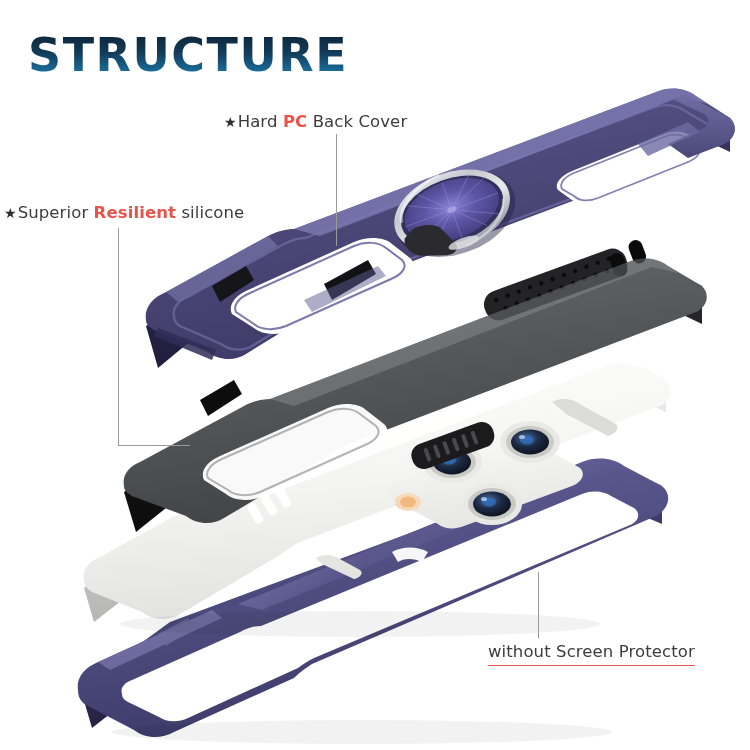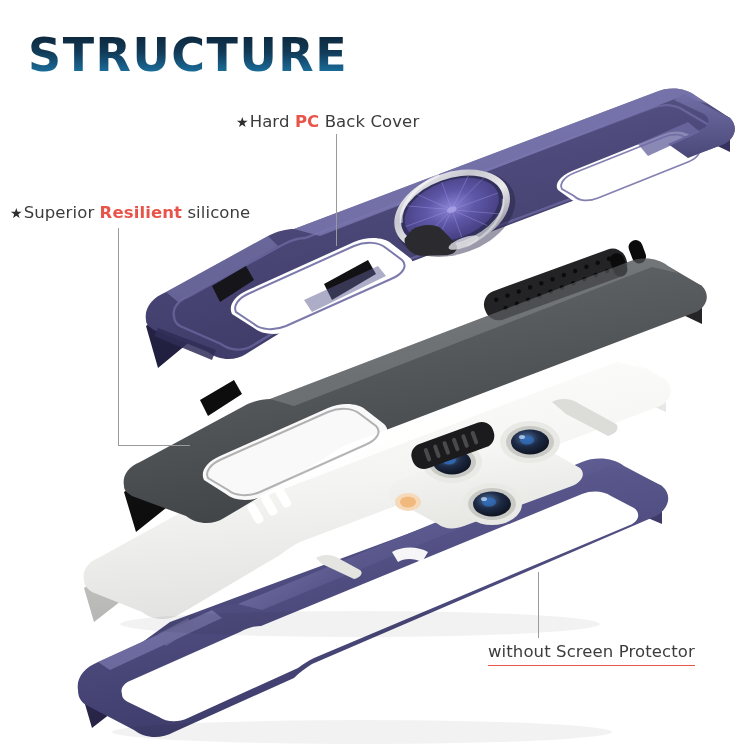--- a/index.html
+++ b/index.html
@@ -43,22 +43,22 @@
   .label .star { font-size: 14px; color: #2f2f2f; margin-right: 1px; }
   .hl { color: #e8544a; font-weight: 700; }
   .hl-soft { color: #ef6a5e; }
   .underline-red {
     display: inline-block;
     border-bottom: 1.6px solid #e8544a;
     padding-bottom: 1px;
     color: #3c3c3c;
   }
 
-  .lbl-backcover { left: 236px; top: 112px; }
-  .lbl-silicone  { left: 10px;  top: 203px; }
+  .lbl-backcover { left: 224px; top: 112px; }
+  .lbl-silicone  { left: 4px;  top: 203px; }
   .lbl-bumper    { left: 470px; top: 640px; line-height: 1.45; }
 
   
   .leader { position: absolute; background: #9a9a9a; }
   .leader-v { width: 1.2px; }
   .leader-h { height: 1.2px; }
 
   
   .part { position: absolute; }
 

